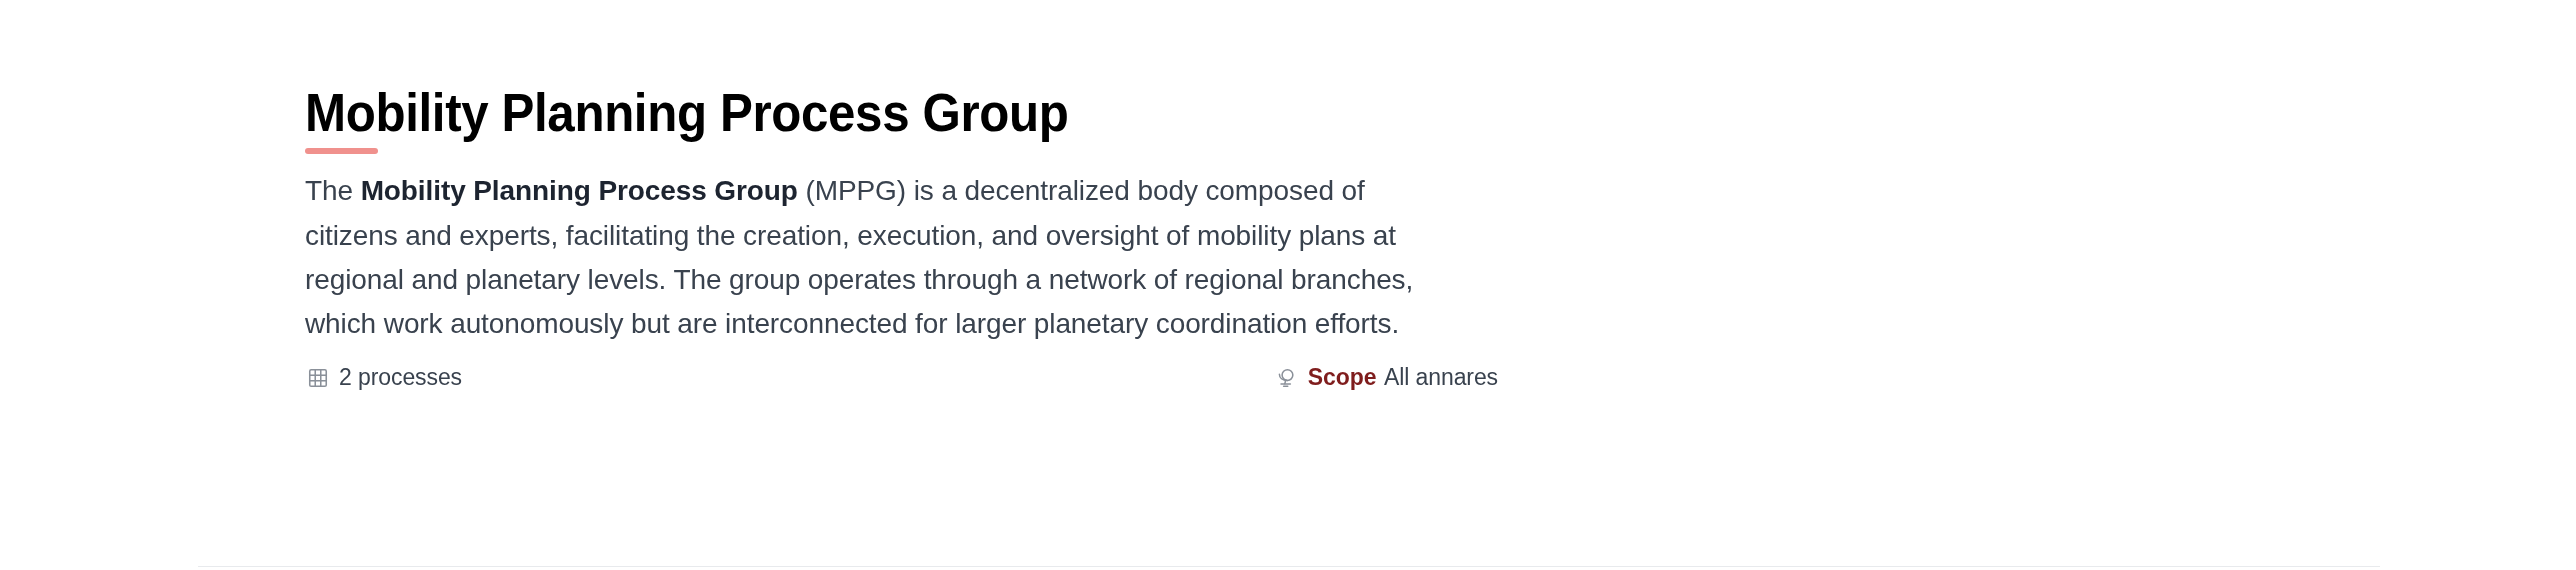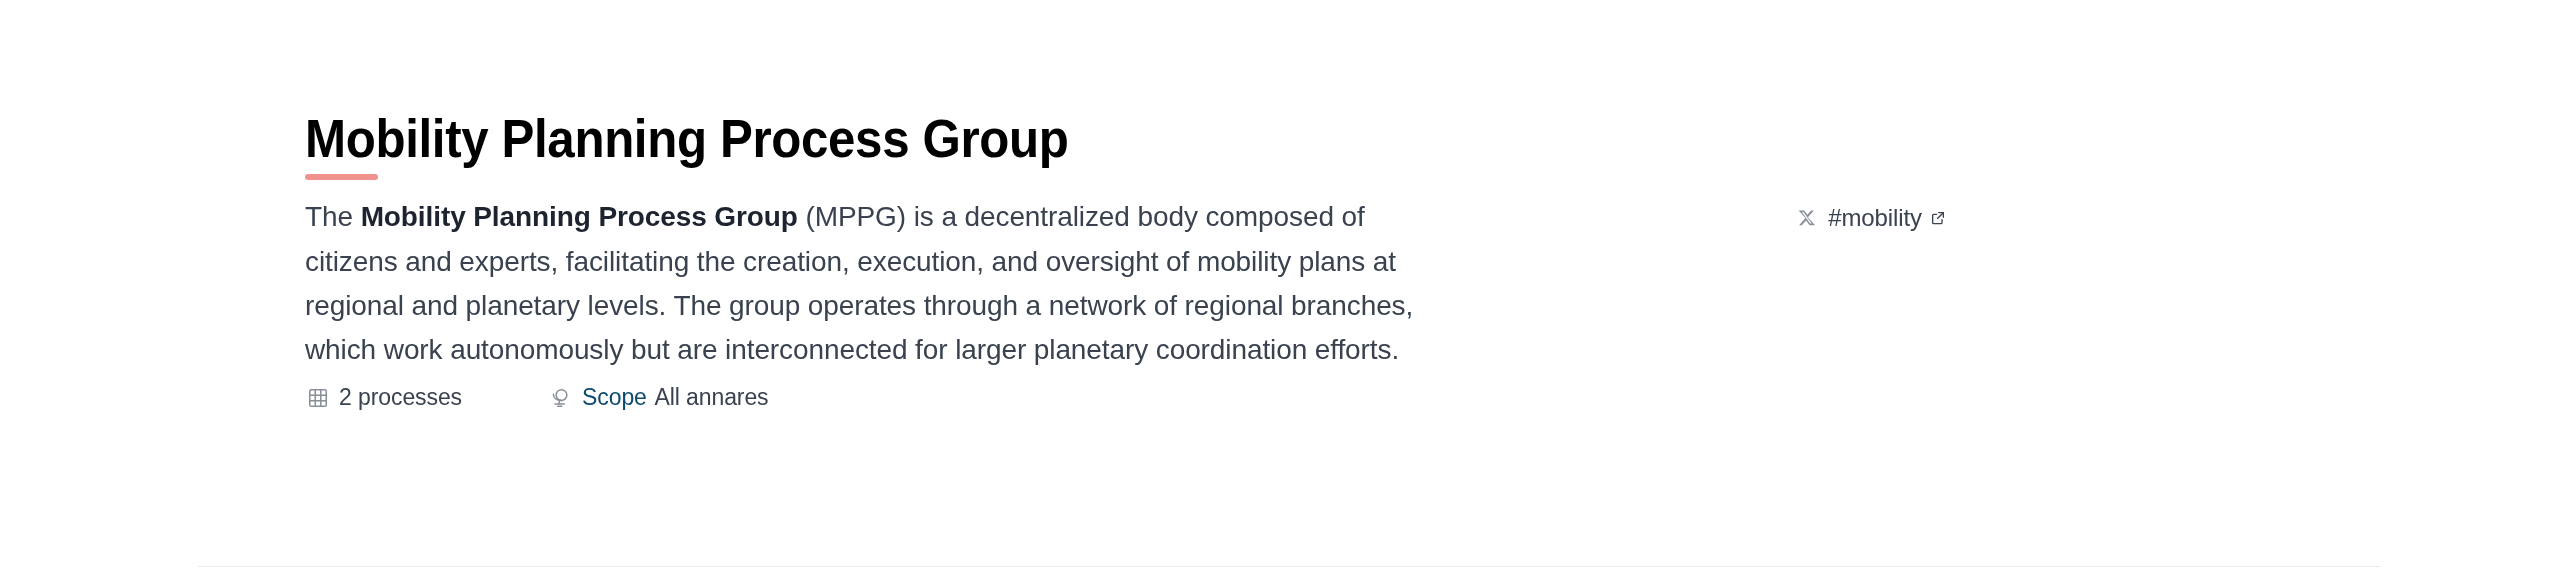--- a/index.html
+++ b/index.html
@@ -21,21 +21,21 @@
     position: absolute;
     left: 0; top: 0;
     width: 2576px;
     height: 571px;
   }
 
   
   .content-col {
     position: absolute;
     left: 305px;
-    top: 110px;
+    top: 84px;
     width: 1193px;
   }
 
   .entity-title {
     font-family: "Liberation Sans Narrow", "Liberation Sans", sans-serif;
     font-size: 53px;
     line-height: 1.08;
     font-weight: 700;
     letter-spacing: -0.4px;
     color: #000000;
@@ -62,46 +62,47 @@
     font-weight: 400;
     letter-spacing: -0.1px;
   }
   .entity-description b {
     font-weight: 700;
     color: #1d2430;
   }
 
   
   .meta-row {
-    margin-top: 12px;
-    display: flex;
-    align-items: center;
-    gap: 0;
+    margin-top: 18px;
+    display: flex;
+    align-items: center;
+    gap: 16px;
+    justify-content: space-between;
   }
   .meta-item {
     display: flex;
     align-items: center;
     font-size: 23px;
     color: #39424e;
     letter-spacing: -0.1px;
   }
   .meta-item.processes { width: 243px; }
   .meta-icon {
     display: inline-flex;
     align-items: center;
     justify-content: center;
     width: 25.6px;
     height: 25.6px;
     margin-right: 8.5px;
     color: #8a9099;
     flex: 0 0 auto;
   }
   .meta-label {
-    font-weight: 400;
-    color: #0c4a6e;
+    font-weight: 700;
+    color: #7f1d1d;
     margin-right: 7.7px;
   }
   .meta-value { color: #39424e; }
 
   
   .links-col {
     position: absolute;
     left: 1796px;
     top: 204px;
     display: flex;
@@ -193,35 +194,20 @@
         </span>
         <span class="meta-label">Scope</span>
         <span class="meta-value">All annares</span>
       </div>
 
     </div>
   </div>
 
   <div class="links-col">
 
-    <a class="ext-link" href="#">
-      <span class="link-lead-icon">
-        <svg width="19.6" height="19.6" viewBox="0 0 24 24" fill="currentColor">
-          <path d="M17.3 3h3.3l-7.2 8.2L22 21h-6.6l-4.3-5.6L5.9 21H2.6l7.7-8.8L2 3h6.8l3.9 5.2L17.3 3zm-1.2 16h1.8L7.9 4.9H6L16.1 19z"></path>
-        </svg>
-      </span>
-      <span class="link-text">#mobility</span>
-      <span class="link-ext-icon">
-        <svg width="16" height="16" viewBox="0 0 24 24" fill="none" stroke="currentColor" stroke-width="2" stroke-linecap="round" stroke-linejoin="round">
-          <path d="M13 4h7v7"></path>
-          <path d="M20 4l-8.5 8.5"></path>
-          <path d="M18 14.5V19a1.5 1.5 0 0 1-1.5 1.5h-11A1.5 1.5 0 0 1 4 19V8a1.5 1.5 0 0 1 1.5-1.5H10"></path>
-        </svg>
-      </span>
-    </a>
 
 
   </div>
 
   <div class="bottom-divider"></div>
 
 </div>
 
 
 </body></html>

